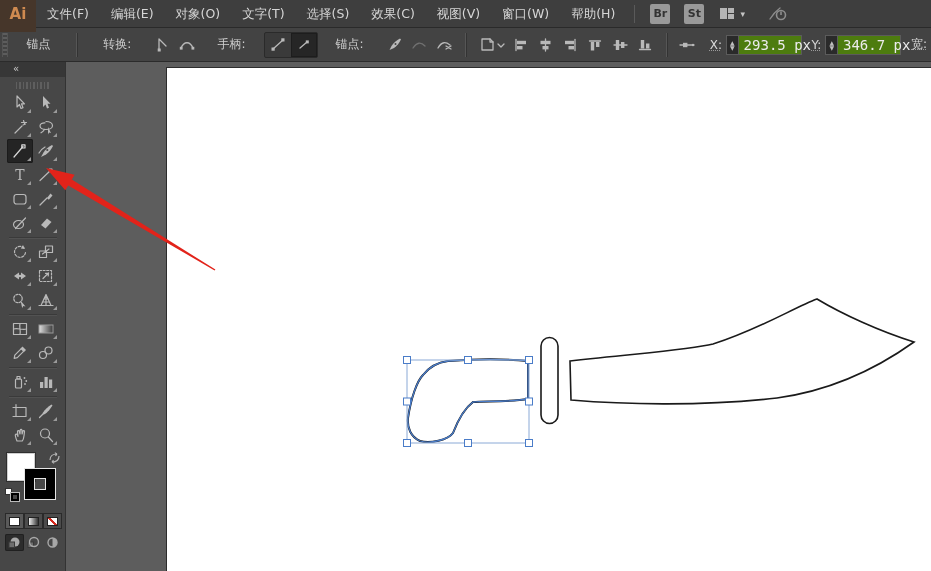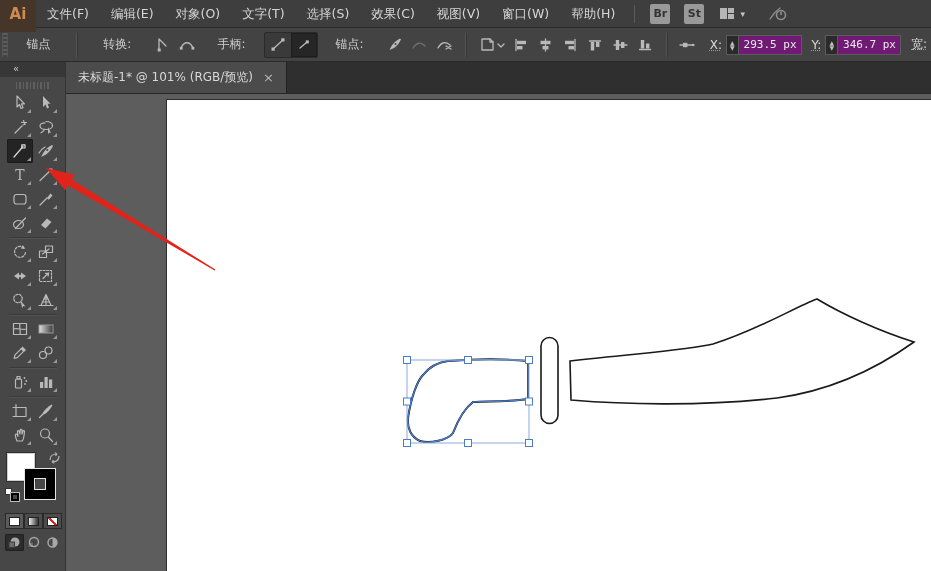--- a/index.html
+++ b/index.html
@@ -31,23 +31,23 @@
             box-shadow:1px 0 0 #333; }
   .cb-btn { width:26px; height:24px; display:flex; align-items:center; justify-content:center;
             border-radius:2px; margin:0 1px; }
   .cb-btn.pressed { background:#262626; box-shadow:inset 0 0 0 1px #1d1d1d; }
   .btn-pair { display:flex; border:1px solid #2a2a2a; background:#3a3a3a; border-radius:2px; }
   .btn-pair .cb-btn { margin:0; border-radius:0; }
   .xy-label { text-decoration:underline dotted #9a9a9a; margin:0 4px 0 10px; color:#d8d8d8; }
   .stepper { display:flex; flex-direction:column; justify-content:center; background:#2a2a2a;
              border:1px solid #5b5b5b; border-right:none; padding:1px 3px; height:20px; }
   .stepper span { font-size:6px; line-height:5px; color:#c0c0c0; }
-  .num-field { width:64px; height:20px; background:#701a75; border:1px solid #5b5b5b;
+  .num-field { width:64px; height:20px; background:#4d7c0f; border:1px solid #5b5b5b;
                color:#ececec; font-family:"DejaVu Sans Mono","Liberation Mono",monospace;
-               font-size:11px; line-height:18px; padding:0 5px; white-space:nowrap; }
+               font-size:14px; line-height:18px; padding:0 5px; white-space:nowrap; }
   .ci { stroke:#b9b9b9; fill:none; stroke-width:1.3; stroke-linecap:round; stroke-linejoin:round; }
   .cf { fill:#b9b9b9; stroke:none; }
   .dim { stroke:#707070 !important; }
 
   
   .main { display:flex; height:509px; }
 
   
   .tools-panel { width:66px; background:#474747; border-right:1px solid #333;
                  display:flex; flex-direction:column; }
@@ -519,26 +519,20 @@
         <div class="draw-btn">
           <svg width="15" height="13" viewBox="0 0 15 13">
             <circle cx="7.5" cy="6.5" r="4.5" fill="none" stroke="#a8a8a8" stroke-width="1.4"></circle>
             <path d="M7.5,2 A4.5,4.5 0 0 1 7.5,11 Z" fill="#a8a8a8"></path>
           </svg>
         </div>
       </div>
     </aside>
 
     <div class="right-col">
-      <div class="tab-row">
-        <div class="doc-tab">
-          <span>未标题-1* @ 101% (RGB/预览)</span>
-          <span class="tab-close">×</span>
-        </div>
-      </div>
       <div class="canvas">
         <div class="artboard"></div>
       </div>
     </div>
   </div>
 
   <svg class="overlay" viewBox="0 0 931 571">
     <path class="art-stroke" d="M570,361 C640,353 689,350 713,344 C758,330 795,307 817,299 C842,314 879,331 914,342 C872,372 828,391 777,398 C700,407 619,404 571,400 Z"></path>
     <path class="art-stroke" d="M541,346 a8.5,8.5 0 0 1 17,0 l0,69 a8.5,8.5 0 0 1 -17,0 Z"></path>
     <path class="path-black" d="M448,361 C475,359 506,359 528,361 L528,399 C510,402 485,401 473,402 C465,408 458,420 453,433 C448,440 430,444 420,441 C411,437 407,428 408,418 C411,398 417,381 423,375 C430,366 440,362 448,361 Z"></path>

